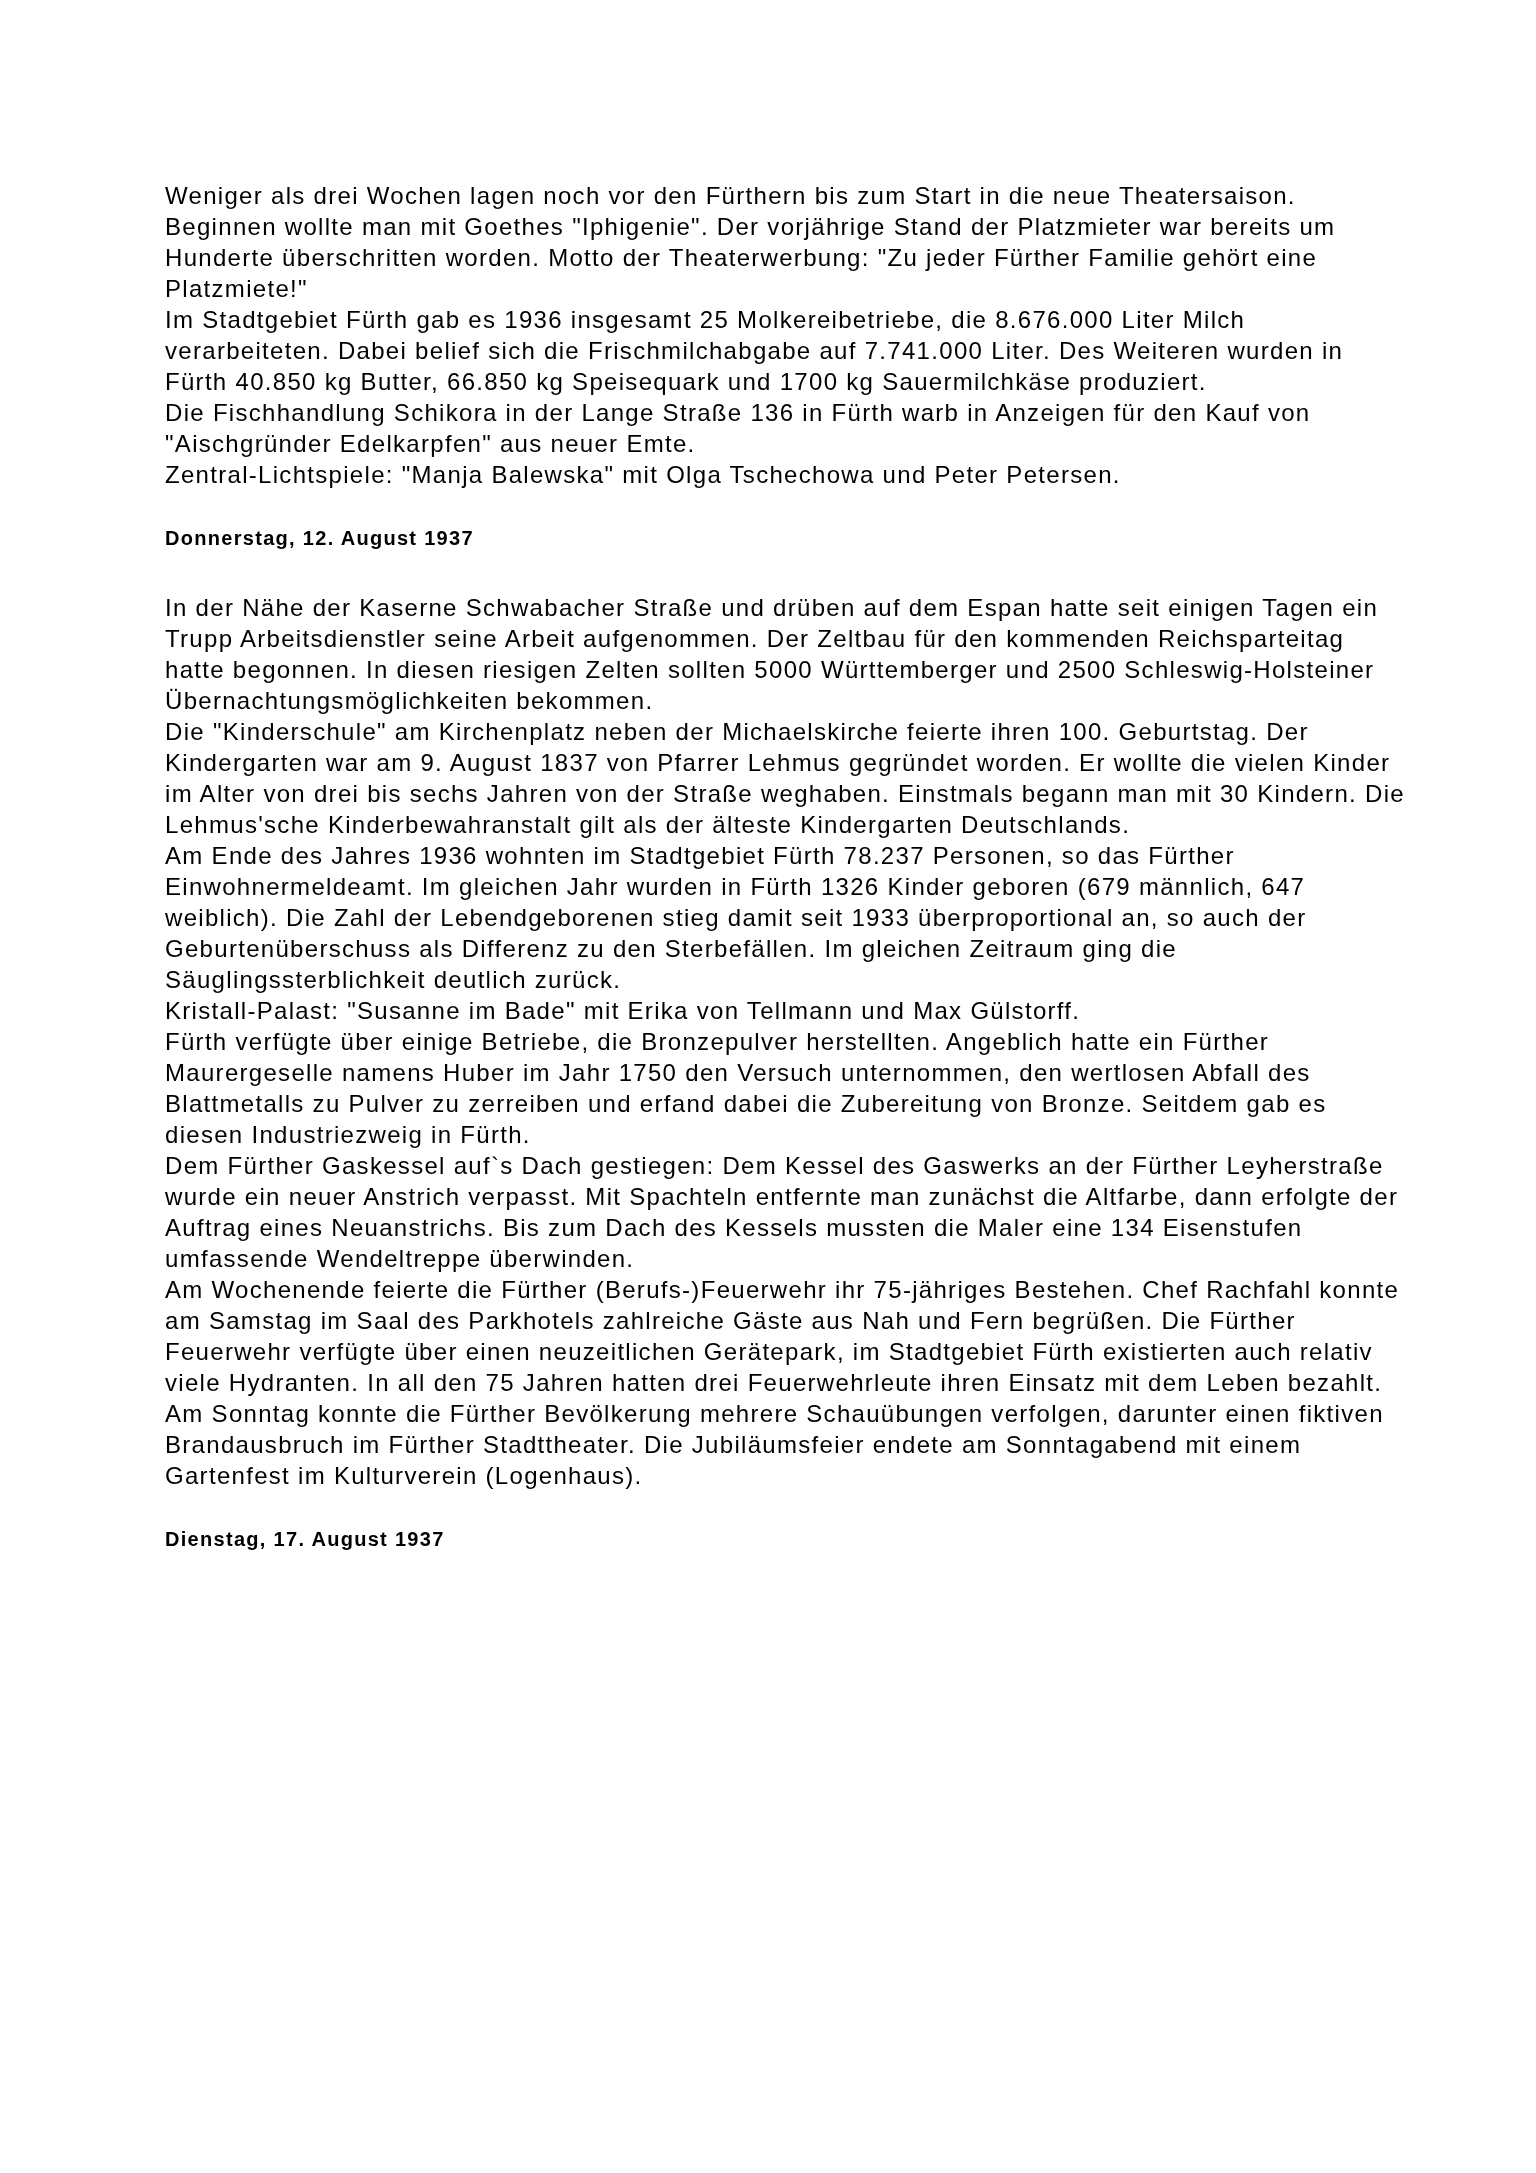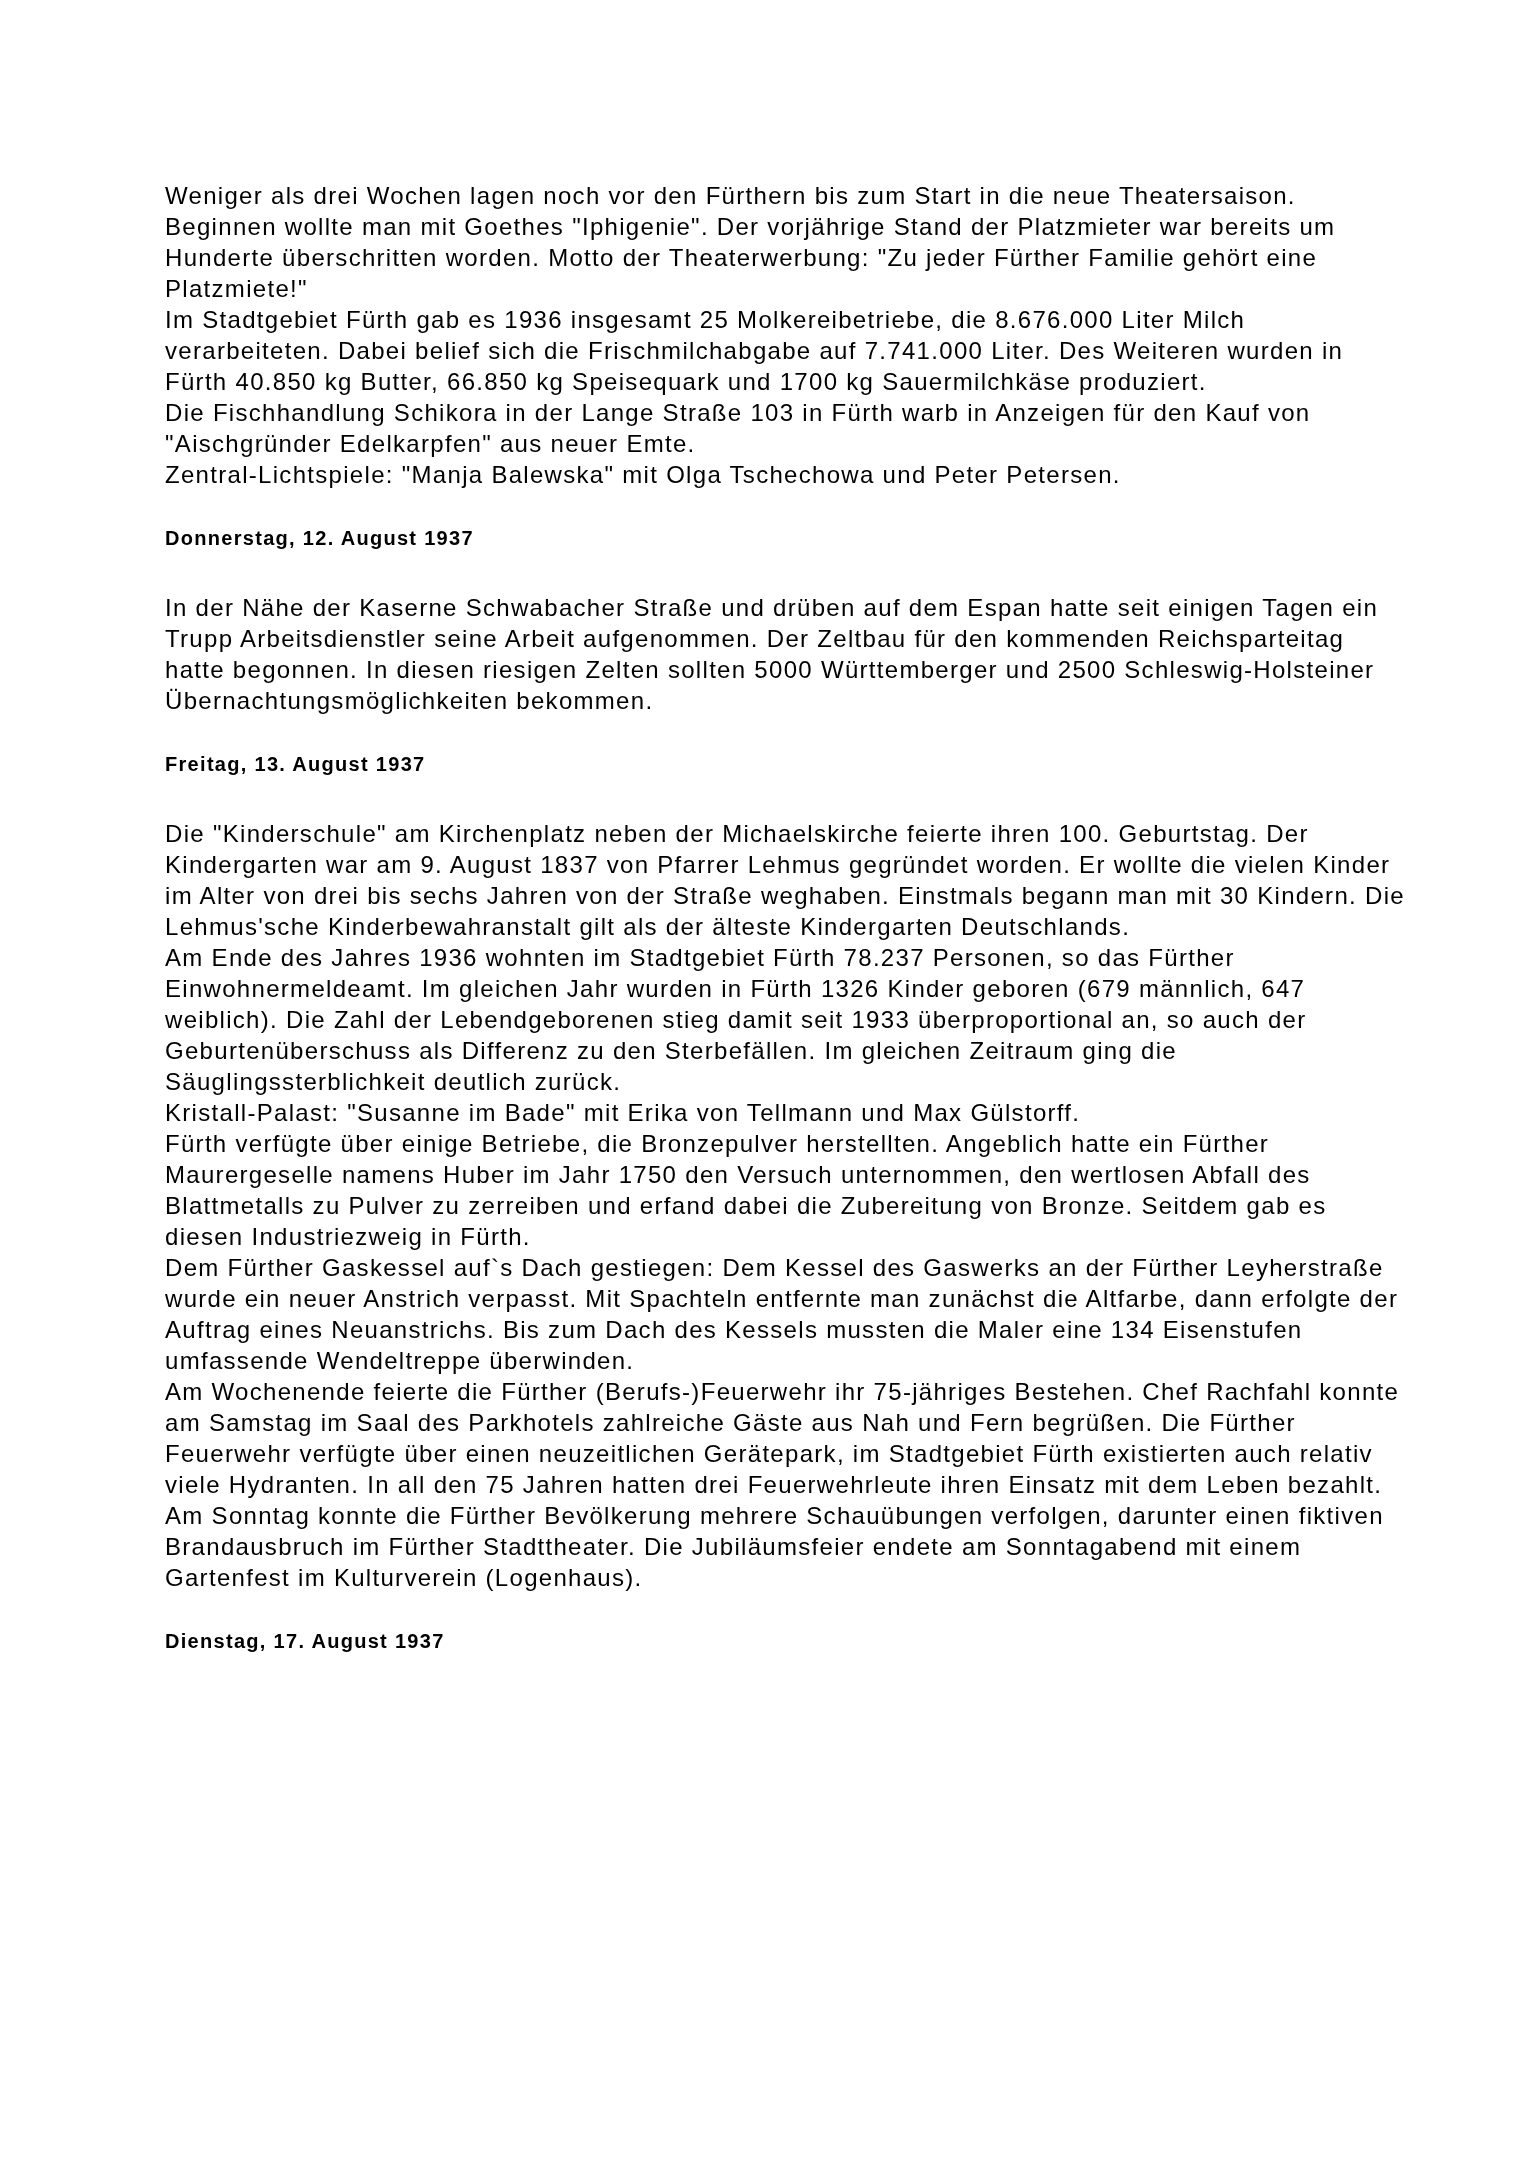--- a/index.html
+++ b/index.html
@@ -38,27 +38,26 @@
   }
 </style>
 </head>
 <body>
 
 <div class="page">
   <div class="content">
 
     <p>Weniger als drei Wochen lagen noch vor den Fürthern bis zum Start in die neue Theatersaison. Beginnen wollte man mit Goethes "Iphigenie". Der vorjährige Stand der Platzmieter war bereits um Hunderte überschritten worden. Motto der Theaterwerbung: "Zu jeder Fürther Familie gehört eine Platzmiete!"</p>
     <p>Im Stadtgebiet Fürth gab es 1936 insgesamt 25 Molkereibetriebe, die 8.676.000 Liter Milch verarbeiteten. Dabei belief sich die Frischmilchabgabe auf 7.741.000 Liter. Des Weiteren wurden in Fürth 40.850 kg Butter, 66.850 kg Speisequark und 1700 kg Sauermilchkäse produziert.</p>
-    <p>Die Fischhandlung Schikora in der Lange Straße 103 in Fürth warb in Anzeigen für den Kauf von "Aischgründer Edelkarpfen" aus neuer Emte.</p>
+    <p>Die Fischhandlung Schikora in der Lange Straße 136 in Fürth warb in Anzeigen für den Kauf von "Aischgründer Edelkarpfen" aus neuer Emte.</p>
     <p>Zentral-Lichtspiele: "Manja Balewska" mit Olga Tschechowa und Peter Petersen.</p>
 
     <h2>Donnerstag, 12. August 1937</h2>
     <p>In der Nähe der Kaserne Schwabacher Straße und drüben auf dem Espan hatte seit einigen Tagen ein Trupp Arbeitsdienstler seine Arbeit aufgenommen. Der Zeltbau für den kommenden Reichsparteitag hatte begonnen. In diesen riesigen Zelten sollten 5000 Württemberger und 2500 Schleswig-Holsteiner Übernachtungsmöglichkeiten bekommen.</p>
 
-    <h2>Freitag, 13. August 1937</h2>
     <p>Die "Kinderschule" am Kirchenplatz neben der Michaelskirche feierte ihren 100. Geburtstag. Der Kindergarten war am 9. August 1837 von Pfarrer Lehmus gegründet worden. Er wollte die vielen Kinder im Alter von drei bis sechs Jahren von der Straße weghaben. Einstmals begann man mit 30 Kindern. Die Lehmus'sche Kinderbewahranstalt gilt als der älteste Kindergarten Deutschlands.</p>
     <p>Am Ende des Jahres 1936 wohnten im Stadtgebiet Fürth 78.237 Personen, so das Fürther Einwohnermeldeamt. Im gleichen Jahr wurden in Fürth 1326 Kinder geboren (679 männlich, 647 weiblich). Die Zahl der Lebendgeborenen stieg damit seit 1933 überproportional an, so auch der Geburtenüberschuss als Differenz zu den Sterbefällen. Im gleichen Zeitraum ging die Säuglingssterblichkeit deutlich zurück.</p>
     <p>Kristall-Palast: "Susanne im Bade" mit Erika von Tellmann und Max Gülstorff.</p>
 
     <p>Fürth verfügte über einige Betriebe, die Bronzepulver herstellten. Angeblich hatte ein Fürther Maurergeselle namens Huber im Jahr 1750 den Versuch unternommen, den wertlosen Abfall des Blattmetalls zu Pulver zu zerreiben und erfand dabei die Zubereitung von Bronze. Seitdem gab es diesen Industriezweig in Fürth.</p>
     <p>Dem Fürther Gaskessel auf`s Dach gestiegen: Dem Kessel des Gaswerks an der Fürther Leyherstraße wurde ein neuer Anstrich verpasst. Mit Spachteln entfernte man zunächst die Altfarbe, dann erfolgte der Auftrag eines Neuanstrichs. Bis zum Dach des Kessels mussten die Maler eine 134 Eisenstufen umfassende Wendeltreppe überwinden.</p>
 
     <p>Am Wochenende feierte die Fürther (Berufs-)Feuerwehr ihr 75-jähriges Bestehen. Chef Rachfahl konnte am Samstag im Saal des Parkhotels zahlreiche Gäste aus Nah und Fern begrüßen. Die Fürther Feuerwehr verfügte über einen neuzeitlichen Gerätepark, im Stadtgebiet Fürth existierten auch relativ viele Hydranten. In all den 75 Jahren hatten drei Feuerwehrleute ihren Einsatz mit dem Leben bezahlt. Am Sonntag konnte die Fürther Bevölkerung mehrere Schauübungen verfolgen, darunter einen fiktiven Brandausbruch im Fürther Stadttheater. Die Jubiläumsfeier endete am Sonntagabend mit einem Gartenfest im Kulturverein (Logenhaus).</p>
 
     <h2>Dienstag, 17. August 1937</h2>

